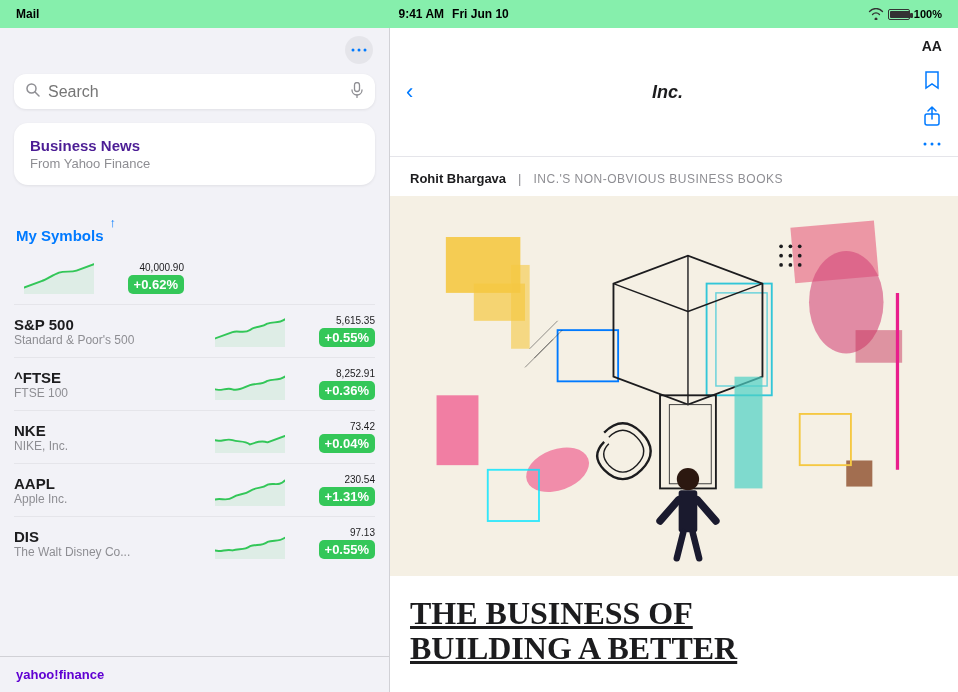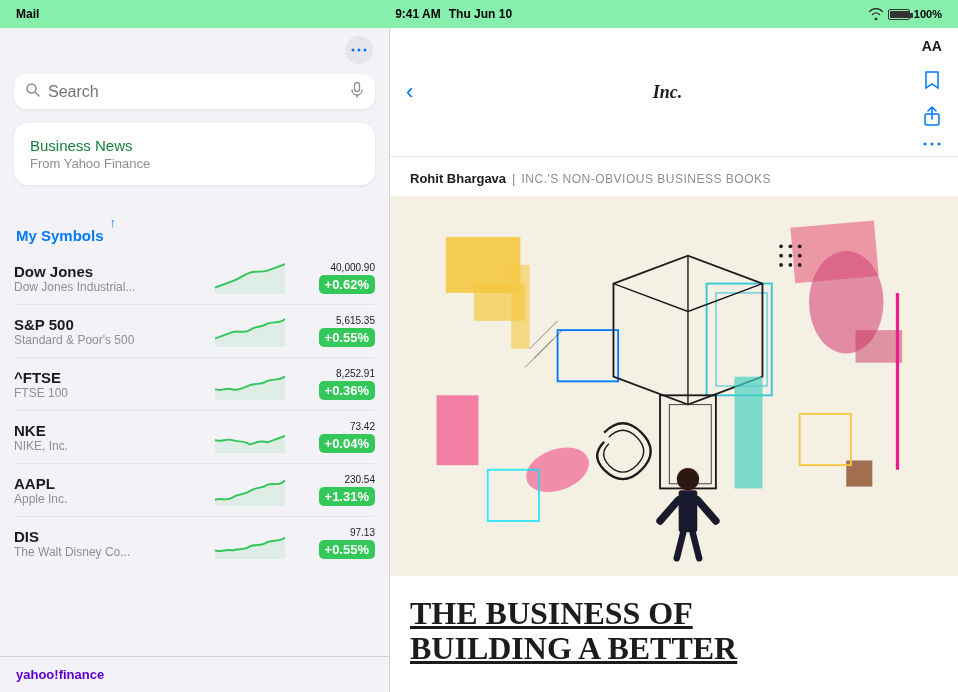--- a/index.html
+++ b/index.html
@@ -91,22 +91,22 @@
     .news-card {
       margin: 4px 14px 16px;
       background: white;
       border-radius: 14px;
       padding: 14px 16px;
       box-shadow: 0 1px 3px rgba(0,0,0,0.08);
       cursor: pointer;
     }
     .news-card-title {
       font-size: 15px;
-      font-weight: 400;
-      color: #15803d;
+      font-weight: 700;
+      color: #4c1d95;
     }
     .news-card-sub {
       font-size: 13px;
       color: #8e8e93;
       margin-top: 2px;
     }
 
     
     .symbols-header {
       padding: 0 16px 8px;
@@ -197,21 +197,21 @@
 
     
     .article-toolbar {
       display: flex;
       align-items: center;
       justify-content: space-between;
       padding: 10px 16px;
       border-bottom: 1px solid #e5e5ea;
     }
     .toolbar-left { display: flex; align-items: center; }
-    .toolbar-center { font-size: 18px; font-weight: 800; color: #1c1c1e; font-family: Liberation Serif, serif; font-style: italic; }
+    .toolbar-center { font-size: 18px; font-weight: 800; color: #1c1c1e; font-family: Liberation Sans, sans-serif; font-style: italic; }
     .toolbar-right { display: flex; align-items: center; gap: 16px; flex-direction: column; }
     .toolbar-btn {
       cursor: pointer;
       color: #007aff;
       font-size: 16px;
       display: flex;
       align-items: center;
     }
     .back-btn { color: #007aff; font-size: 22px; }
 
@@ -220,21 +220,21 @@
       flex: 1;
       overflow-y: auto;
       overflow-x: hidden;
     }
     .article-byline {
       padding: 14px 20px 10px;
       font-size: 13px;
       color: #8e8e93;
       display: flex;
       align-items: center;
-      gap: 6px;
+      gap: 12px;
     }
     .article-byline strong {
       color: #1c1c1e;
       font-weight: 600;
     }
     .byline-separator { color: #8e8e93; }
     .byline-category {
       color: #8e8e93;
       font-size: 12px;
       letter-spacing: 0.5px;
@@ -268,21 +268,21 @@
   </style>
 </head>
 <body>
 
 <div class="status-bar">
   <div class="status-left">
     <span>Mail</span>
   </div>
   <div style="display:flex;align-items:center;gap:8px;">
     <span style="font-weight:700;">9:41 AM</span>
-    <span>Thu Jun 10</span>
+    <span>Fri Jun 10</span>
   </div>
   <div class="status-right">
 
     <svg width="16" height="12" viewBox="0 0 16 12">
       <path d="M8 9.5 a1.5 1.5 0 1 1 0 3 1.5 1.5 0 0 1 0-3z" fill="#333"></path>
       <path d="M4.5 6.5 C5.6 5.3 6.7 4.8 8 4.8s2.4.5 3.5 1.7" stroke="#333" stroke-width="1.3" fill="none" stroke-linecap="round"></path>
       <path d="M1.5 3.5 C3.3 1.5 5.5 0.5 8 0.5s4.7 1 6.5 3" stroke="#333" stroke-width="1.3" fill="none" stroke-linecap="round"></path>
     </svg>
     <span style="font-size:12px;">
       <span style="display:inline-block;border:1.5px solid #333;border-radius:2px;width:22px;height:11px;position:relative;vertical-align:middle;">
@@ -333,24 +333,20 @@
     </div>
 
     <div class="symbols-header">
       <span class="symbols-title">My Symbols</span>
       <span class="sort-icon">↑</span>
     </div>
 
     <div class="stock-list">
 
     <div class="stock-item">
-    <div class="stock-info">
-      <div class="stock-symbol">Dow Jones</div>
-      <div class="stock-name">Dow Jones Industrial...</div>
-    </div>
     <svg class="stock-chart" viewBox="0 0 60 30" preserveAspectRatio="none">
       <path d="M0,24 C5,22 10,20 15,18 C20,16 25,12 30,10 C35,8 40,10 45,8 C50,6 55,4 60,2" fill="none" stroke="#34c759" stroke-width="1.8" stroke-linecap="round" stroke-linejoin="round"></path>
       <path d="M0,24 C5,22 10,20 15,18 C20,16 25,12 30,10 C35,8 40,10 45,8 C50,6 55,4 60,2 L60,30 L0,30 Z" fill="rgba(52,199,89,0.1)"></path>
     </svg>
     <div class="stock-price-col">
       <div class="stock-price">40,000.90</div>
       <div><span class="stock-change">+0.62%</span></div>
     </div>
   </div>
         <div class="stock-item">

